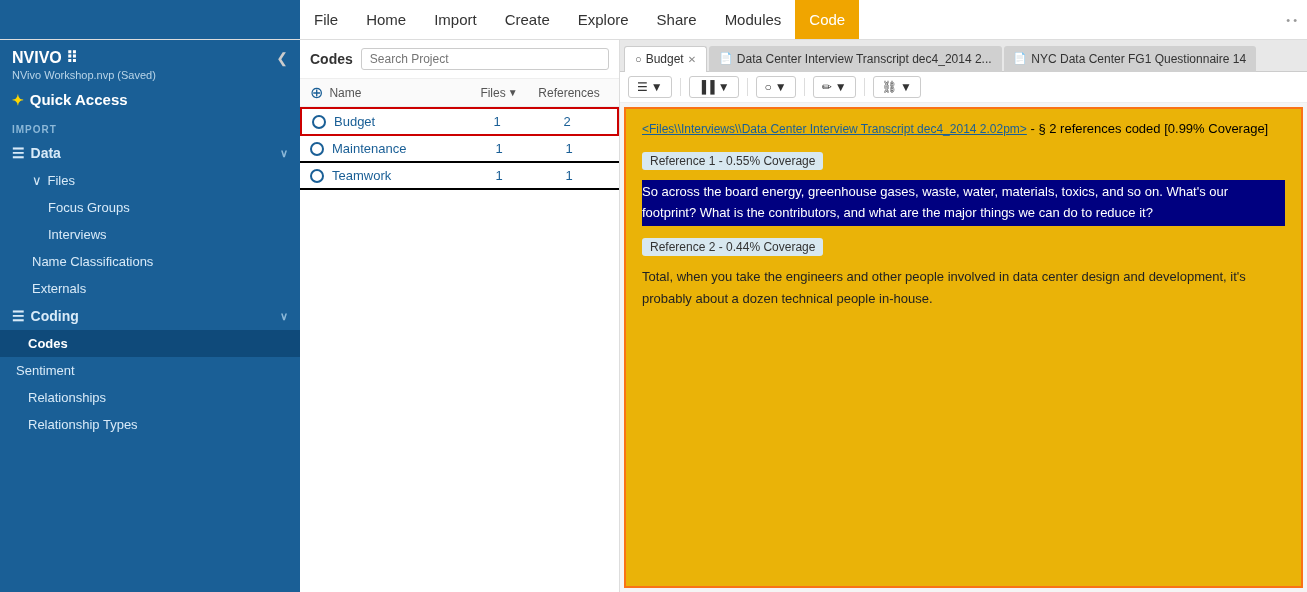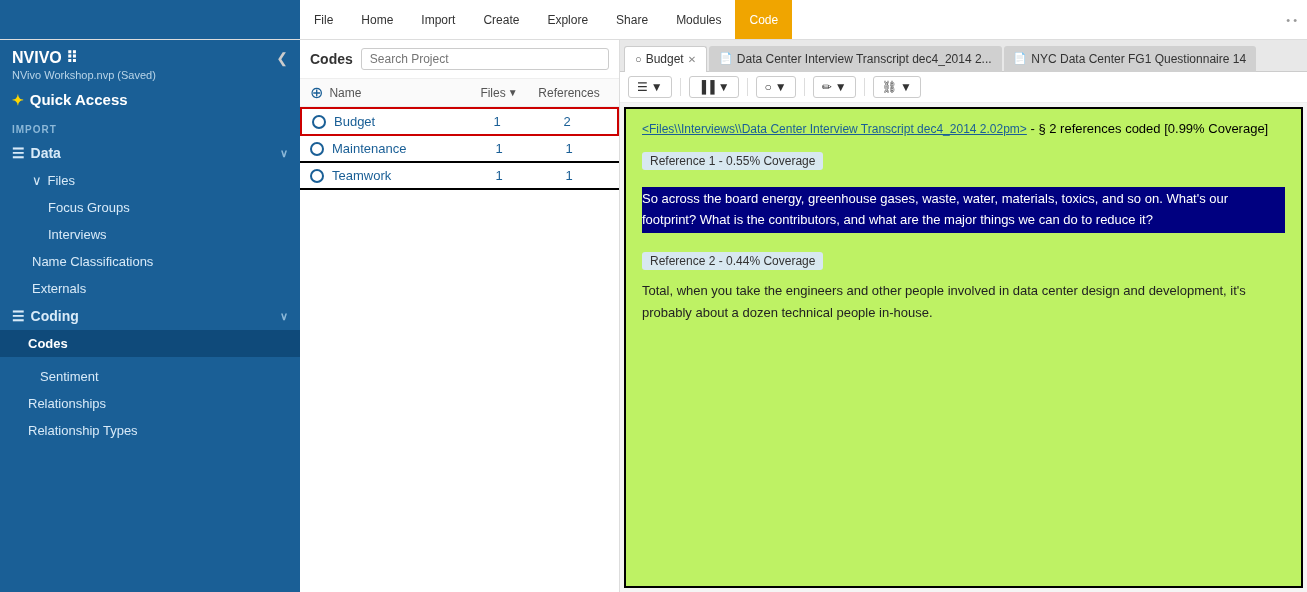--- a/index.html
+++ b/index.html
@@ -7,21 +7,21 @@
 
     
     .menu-bar {
       display: flex; align-items: center; background: #fff; border-bottom: 1px solid #ddd;
       height: 40px; padding: 0 0 0 0; flex-shrink: 0;
     }
     .menu-bar-left { width: 300px; background: #1a5f96; display: flex; align-items: center; height: 100%; padding-left: 10px; flex-shrink: 0; }
     .menu-items { display: flex; align-items: center; flex: 1; height: 100%; }
     .menu-item {
       padding: 0 14px; height: 100%; display: flex; align-items: center;
-      font-size: 12px; color: #333; cursor: pointer; border: none; background: none;
+      font-size: 15px; color: #333; cursor: pointer; border: none; background: none;
     }
     .menu-item.active { background: #f0a500; color: #fff; font-weight: 500; }
     .menu-dots { margin-left: auto; padding-right: 10px; color: #999; font-size: 11px; }
 
     
     .main-layout { display: flex; flex: 1; overflow: hidden; }
 
     
     .sidebar { width: 300px; background: #1a5f96; color: #fff; display: flex; flex-direction: column; flex-shrink: 0; overflow-y: auto; }
     .sidebar-header { padding: 8px 12px 4px 12px; }
@@ -69,25 +69,25 @@
     .tabs-bar { display: flex; align-items: center; background: #e8e8e8; border-bottom: 1px solid #ccc; height: 32px; padding: 0 4px; gap: 2px; }
     .tab { display: flex; align-items: center; padding: 0 10px; height: 26px; background: #d0d0d0; border-radius: 3px 3px 0 0; font-size: 12px; color: #333; cursor: pointer; gap: 4px; margin-top: 6px; }
     .tab.active { background: #fff; border-top: 1px solid #ccc; border-left: 1px solid #ccc; border-right: 1px solid #ccc; }
     .tab-close { font-size: 10px; color: #888; cursor: pointer; }
     .tab-icon { font-size: 11px; color: #555; }
 
     .toolbar { display: flex; align-items: center; padding: 4px 8px; background: #fff; border-bottom: 1px solid #eee; gap: 4px; }
     .toolbar-btn { padding: 3px 8px; border: 1px solid #ccc; background: #fff; border-radius: 3px; font-size: 12px; color: #333; cursor: pointer; display: flex; align-items: center; gap: 3px; }
     .toolbar-sep { width: 1px; height: 18px; background: #ddd; margin: 0 4px; }
 
-    .content-body { flex: 1; overflow-y: auto; padding: 12px 16px; background: #bef264; border: 2px solid #000000; margin: 4px; }
+    .content-body { flex: 1; overflow-y: auto; padding: 12px 16px; background: #eab308; border: 2px solid #f97316; margin: 4px; }
     .breadcrumb-link { color: #1a5f96; font-size: 12px; text-decoration: underline; cursor: pointer; }
     .reference-badge { display: inline-block; background: #d8e8f0; border-radius: 3px; padding: 2px 8px; font-size: 12px; color: #333; margin: 8px 0 6px 0; }
 
-    .highlighted-text { background: #000080; color: #fff; padding: 2px 0; display: block; margin: 11px 0; font-size: 13px; line-height: 1.6; }
+    .highlighted-text { background: #000080; color: #fff; padding: 2px 0; display: block; margin: 4px 0; font-size: 13px; line-height: 1.6; }
     .normal-text { font-size: 13px; line-height: 1.7; color: #222; padding: 4px 0; }
   </style>
 </head>
 <body>
 
 <div class="menu-bar">
   <div class="menu-bar-left">
     
   </div>
   <div class="menu-items">
@@ -154,21 +154,21 @@
     <div class="sidebar-item" style="font-size:14px; font-weight:600; padding-left:12px;">
       <span>☰</span>
       <span>Coding</span>
       <span class="sidebar-expand">∨</span>
     </div>
 
     <div class="sidebar-item active" style="padding-left:28px;">
       <span>Codes</span>
     </div>
 
-    <div class="sidebar-item" style="padding-left:40px;margin-top:6px;">
+    <div class="sidebar-item" style="padding-left:16px;">
       <span>Sentiment</span>
     </div>
 
     <div class="sidebar-item" style="padding-left:28px;">
       <span>Relationships</span>
     </div>
 
     <div class="sidebar-item" style="padding-left:28px;">
       <span>Relationship Types</span>
     </div>

